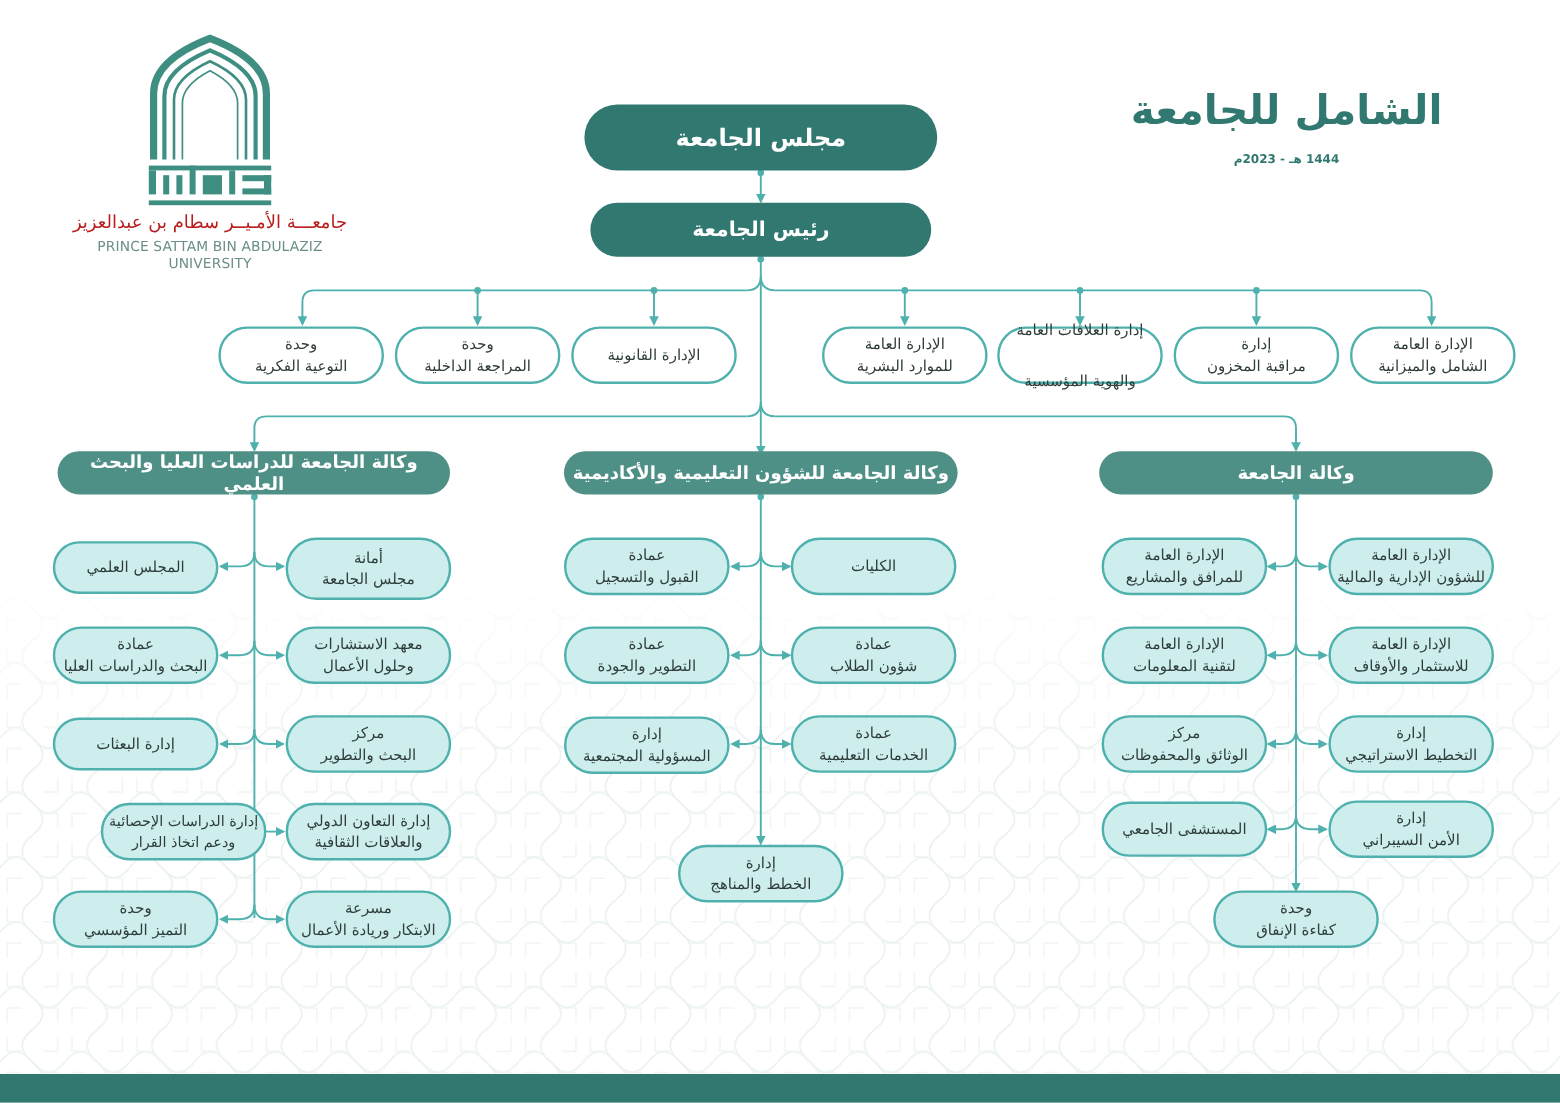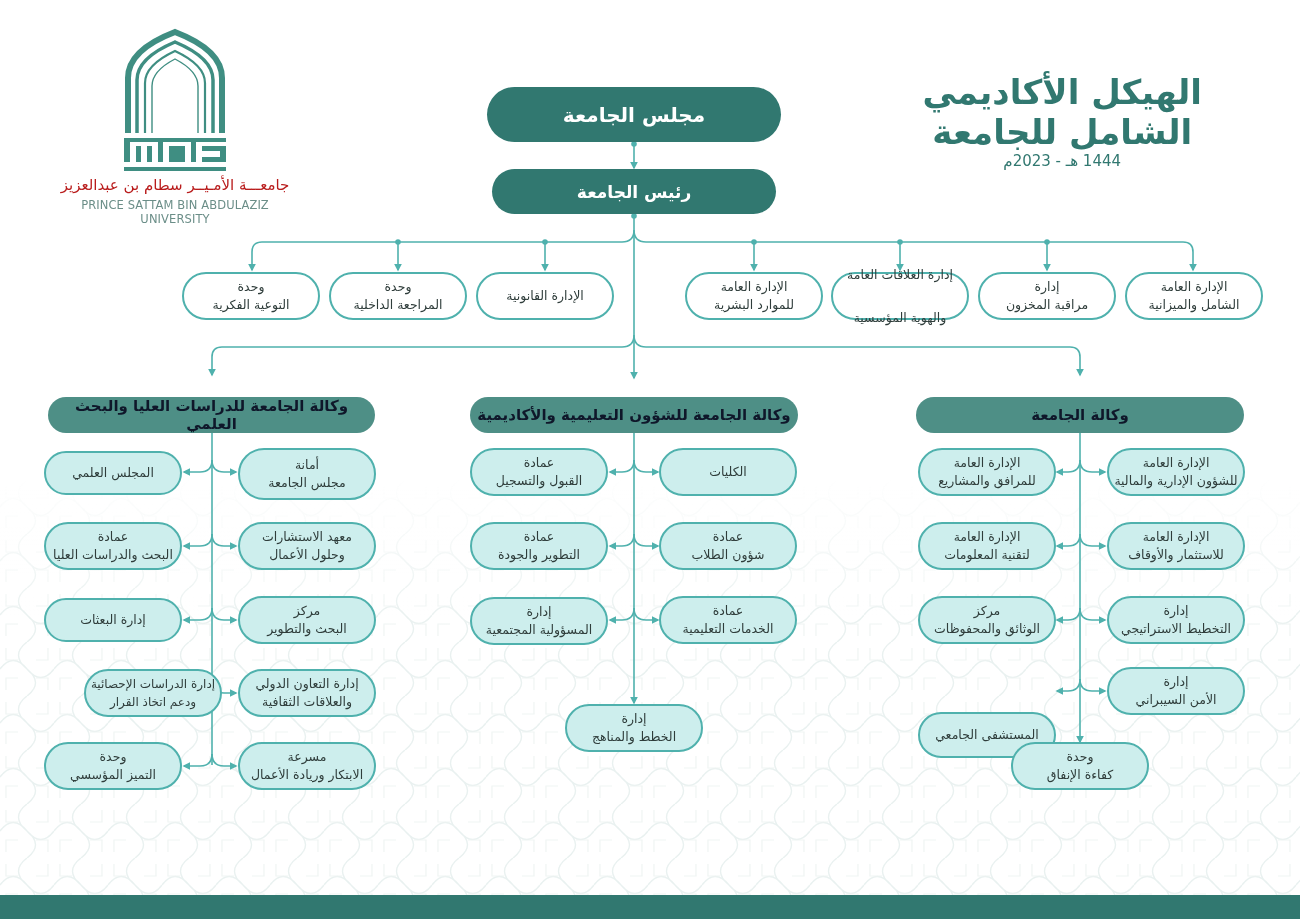--- a/index.html
+++ b/index.html
@@ -12,27 +12,27 @@
   
   .logo { position: absolute; left: 50px; top: 28px; width: 250px; height: 190px; z-index: 2; }
   .logo svg { position: absolute; left: 70px; top: 0; }
   .logo-ar { position: absolute; left: 0; top: 148px; width: 250px; text-align: center; color: #b91c1c; font-size: 15px; direction: rtl; }
   .logo-en { position: absolute; left: 0; top: 170px; width: 250px; text-align: center; color: #6b8e88; font-size: 11.5px; letter-spacing: 0.1px; }
 
   
   .title { position: absolute; right: 98px; top: 72px; text-align: center; direction: rtl; z-index: 2; color: #317870; }
   .title .l1 { font-size: 34px; font-weight: bold; line-height: 40px; }
   .title .l2 { font-size: 34px; font-weight: bold; line-height: 40px; }
-  .title .year { font-size: 15px; font-weight: normal; margin-top: 0; }
+  .title .year { font-size: 10px; font-weight: bold; margin-top: 16px; }
 
   svg.lines { position: absolute; left: 0; top: 0; z-index: 2; }
 
   .node { position: absolute; z-index: 3; display: flex; align-items: center; justify-content: center; flex-direction: column; text-align: center; direction: rtl; }
   .node-dark { background: #317870; color: #ffffff; font-weight: bold; border-radius: 28px; }
-  .node-head { background: #4e8f86; color: #0f172a; font-weight: bold; border-radius: 18px; font-size: 15px; margin-top: 21px; }
+  .node-head { background: #4e8f86; color: #ffffff; font-weight: bold; border-radius: 18px; font-size: 15px; }
   .node-white { background: #ffffff; border: 2px solid #4fb1ad; border-radius: 26px; font-size: 12.5px; line-height: 18px; color: #2f3d3b; }
   .node-light { background: #cdeeed; border: 2px solid #4fb1ad; border-radius: 26px; font-size: 12.5px; line-height: 18px; color: #2f3d3b; }
   .node span { display: block; }
 </style>
 </head>
 <body>
 
 <svg class="pattern" viewBox="0 0 1300 415" width="1300" height="415">
   <defs>
     <pattern id="arab" width="54" height="54" patternUnits="userSpaceOnUse">
@@ -69,21 +69,20 @@
       <rect x="100" y="118" width="6" height="16"></rect>
       <rect x="82" y="129" width="24" height="5"></rect>
       <rect x="4" y="139" width="102" height="4"></rect>
     </g>
   </svg>
   <div class="logo-ar">جامعـــة الأمـيــر سطام بن عبدالعزيز</div>
   <div class="logo-en">PRINCE SATTAM BIN ABDULAZIZ UNIVERSITY</div>
 </div>
 
 <div class="title">
-  <div class="l1">الهيكل الأكاديمي</div>
   <div class="l2">الشامل للجامعة</div>
   <div class="year">1444 هـ - 2023م</div>
 </div>
 
 <svg class="lines" width="1300" height="919">
   <defs>
     <marker id="arr" viewBox="0 0 10 10" refX="8" refY="5" markerWidth="5" markerHeight="5" orient="auto">
       <path d="M0 0 L10 5 L0 10 z" fill="#4fb1ad"></path>
     </marker>
   </defs>
@@ -221,21 +220,21 @@
     <span>للمرافق والمشاريع</span>
 </div>
 <div class="node node-light" style="left:918px;top:522px;width:138px;height:48px;">
   <span>الإدارة العامة</span>
     <span>لتقنية المعلومات</span>
 </div>
 <div class="node node-light" style="left:918px;top:596px;width:138px;height:48px;">
   <span>مركز</span>
     <span>الوثائق والمحفوظات</span>
 </div>
-<div class="node node-light" style="left:918px;top:668px;width:138px;height:46px;margin-top:44px;">
+<div class="node node-light" style="left:918px;top:668px;width:138px;height:46px;">
   <span>المستشفى الجامعي</span>
 </div>
 <div class="node node-light" style="left:1011px;top:742px;width:138px;height:48px;">
   <span>وحدة</span>
     <span>كفاءة الإنفاق</span>
 </div>
 
 <div class="node node-light" style="left:659px;top:448px;width:138px;height:48px;">
   <span>الكليات</span>
 </div>

